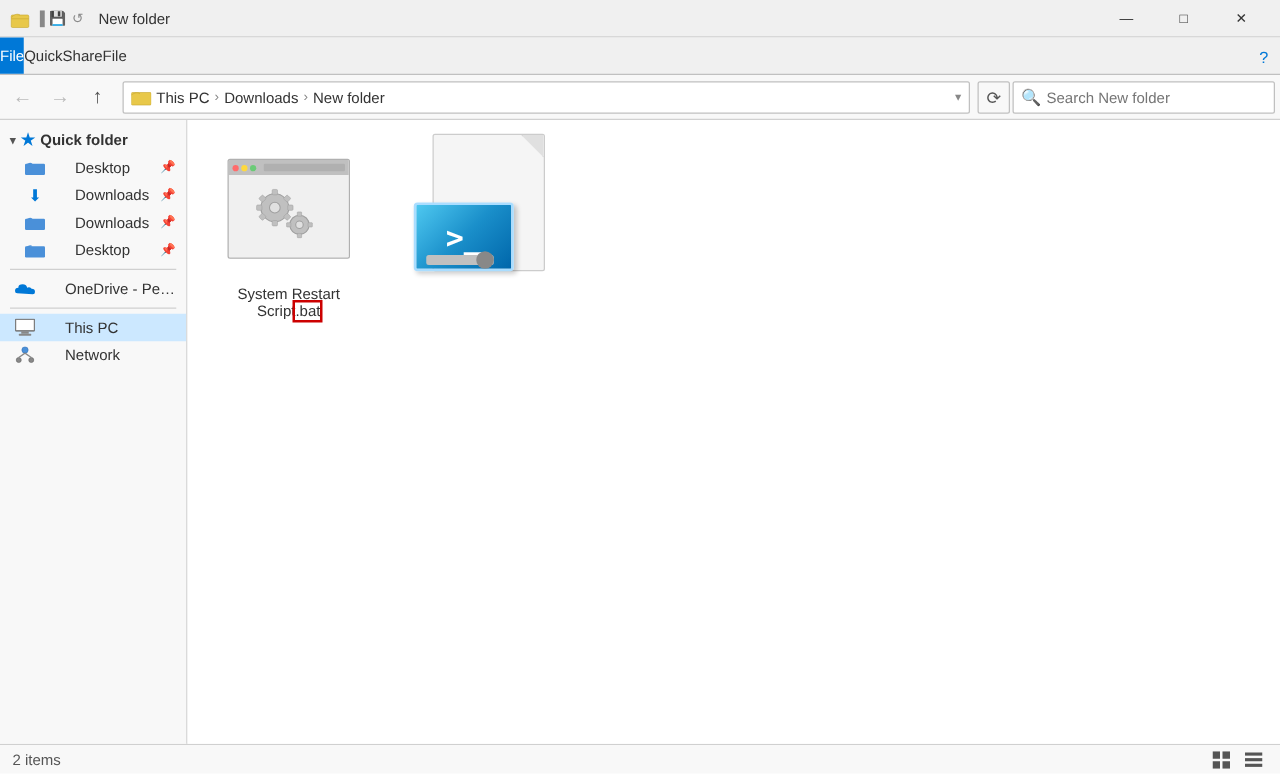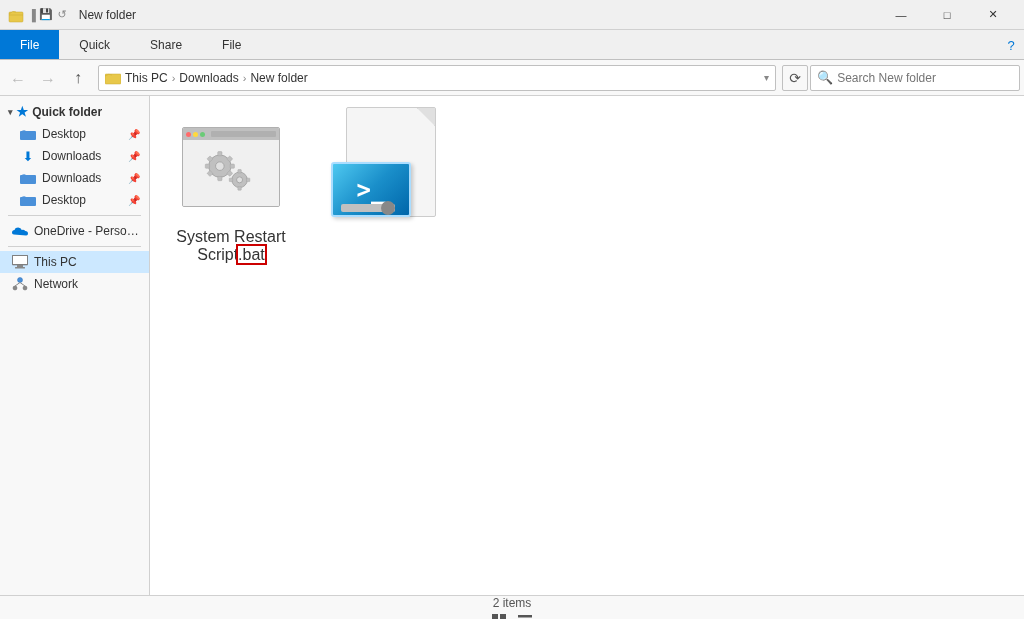--- a/index.html
+++ b/index.html
@@ -25,21 +25,21 @@
 
     
     #ribbon {
       height: 30px;
       background: #f0f0f0;
       display: flex;
       align-items: stretch;
       border-bottom: 1px solid #c0c0c0;
     }
     .ribbon-tab {
-      padding: 0 20px;
+      padding: 0 0;
       display: flex; align-items: center;
       font-size: 12px; cursor: pointer; color: #333;
     }
     .ribbon-tab.active {
       background: #0078d7; color: #fff;
     }
 
     
     #toolbar {
       height: 36px;
@@ -106,21 +106,21 @@
       background: #f8f8f8;
     }
     .sidebar-item {
       display: flex; align-items: center; gap: 6px;
       padding: 3px 8px 3px 12px;
       cursor: pointer; color: #333; font-size: 12px;
       height: 22px;
     }
     .sidebar-item.selected { background: #cce8ff; }
     .sidebar-item .si-icon { width: 16px; height: 16px; display: flex; align-items: center; justify-content: center; flex-shrink: 0; }
-    .sidebar-item .si-label { flex: 1; white-space: nowrap; overflow: hidden; text-overflow: ellipsis; }
+    .sidebar-item .si-label { flex: 1; white-space: nowrap; overflow: hidden; text-overflow: ellipsis; margin-left: 18px; }
     .sidebar-item .si-pin { color: #0078d7; font-size: 10px; margin-left: 2px; }
     .sidebar-item.indented { padding-left: 20px; }
 
     .sidebar-group-header {
       display: flex; align-items: center; gap: 4px;
       padding: 4px 8px; color: #333; font-size: 12px; font-weight: 600;
       cursor: pointer;
     }
 
     
@@ -142,39 +142,38 @@
       align-items: center;
       width: 130px;
       cursor: pointer;
     }
     .file-icon-wrapper {
       width: 120px; height: 110px;
       display: flex; align-items: center; justify-content: center;
       border-radius: 2px;
     }
     .file-label {
-      margin-top: 6px; font-size: 16px; color: #333; text-align: center;
+      margin-top: 6px; font-size: 12px; color: #333; text-align: center;
       word-break: break-word;
     }
     .file-label .highlight {
       outline: 2px solid #cc0000;
     }
 
     
     #statusbar {
       height: 24px;
       background: #f8f8f8;
       border-top: 1px solid #d0d0d0;
       display: flex;
       align-items: center;
       padding: 0 10px;
       justify-content: space-between;
       font-size: 12px;
       color: #555;
-      flex-direction: column;
     }
     #statusbar-right { display: flex; gap: 4px; }
     .view-btn { width: 22px; height: 22px; display: flex; align-items: center; justify-content: center; cursor: pointer; }
     .bat-window {
       width: 98px; height: 80px;
       background: #e8e8e8;
       border: 1px solid #b0b0b0;
       border-radius: 2px;
       display: flex;
       flex-direction: column;

